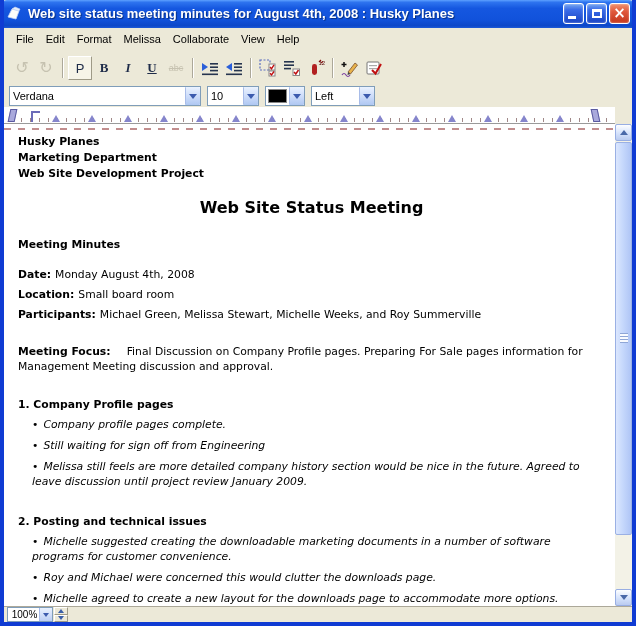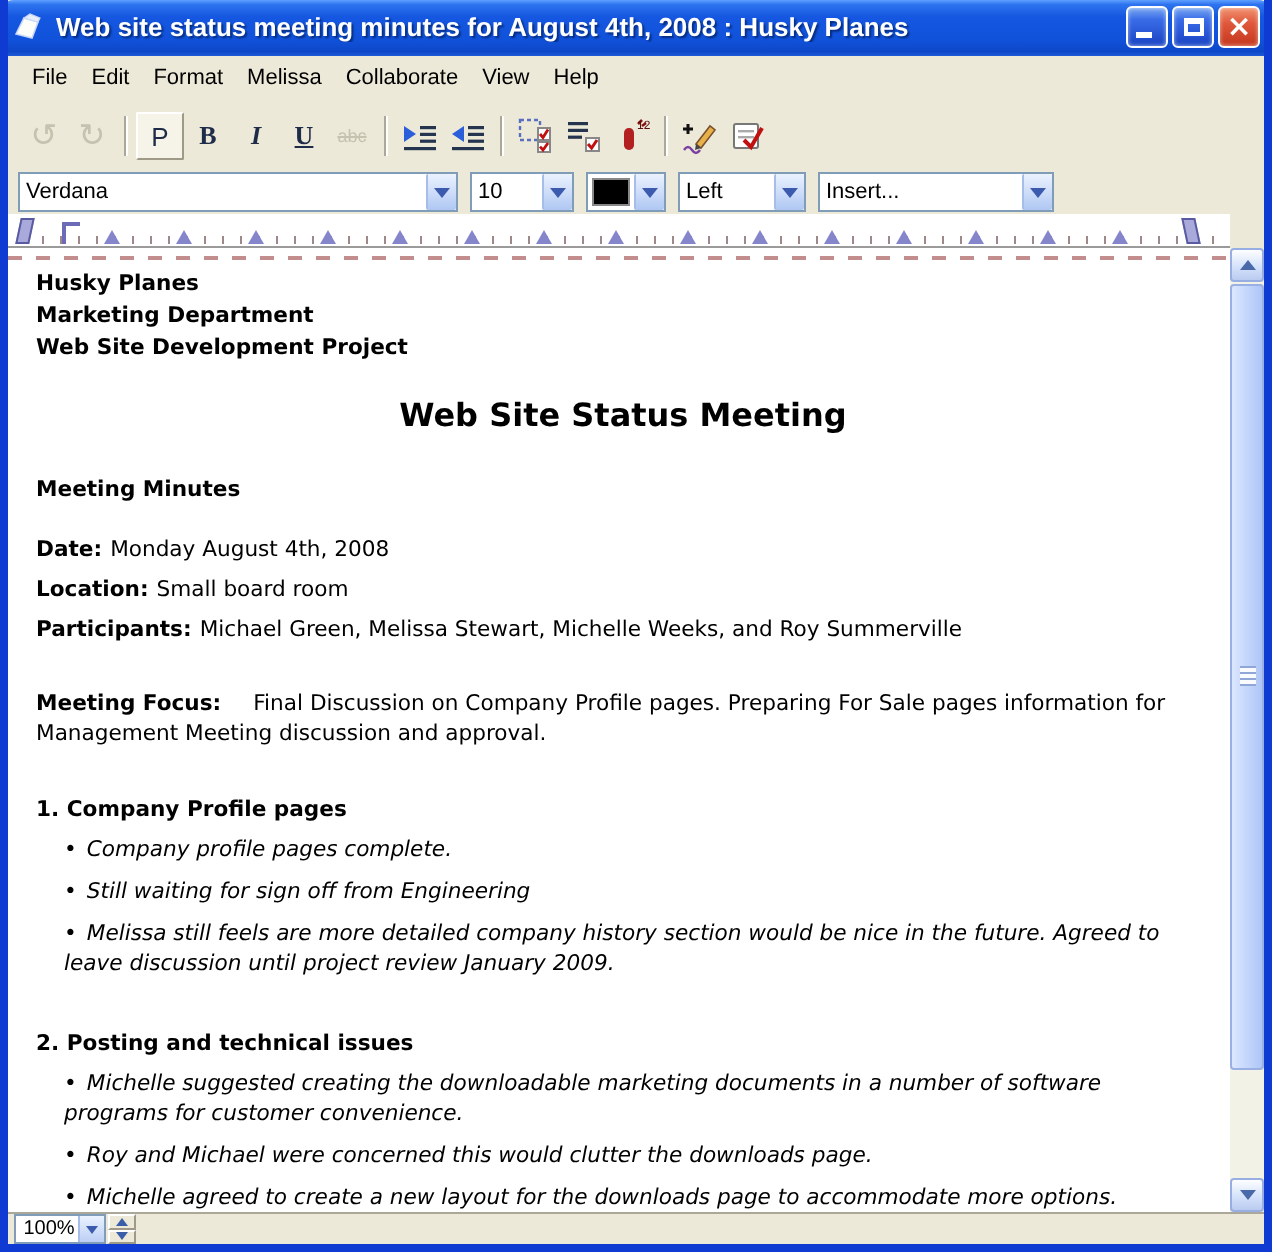--- a/index.html
+++ b/index.html
@@ -62,21 +62,21 @@
     height:20px;background:#fff;border:1px solid #7F9DB9;display:flex;align-items:center;
     font-size:11px;position:relative;
   }
   .combo .val{flex:1;padding:0 3px;white-space:nowrap;overflow:hidden;}
   .combo .arrow-btn{
     width:15px;height:18px;flex:0 0 auto;display:flex;align-items:center;justify-content:center;
     background:linear-gradient(180deg,#EAF2FE 0%,#CBDBF9 55%,#AFC7F2 100%);
     border-left:1px solid #A8BCE8;border-radius:1px;
   }
   .chev-down{width:0;height:0;border-left:4px solid transparent;border-right:4px solid transparent;border-top:5px solid #3C5BAE;}
-  .combo-font{width:220px;justify-content:flex-end;}
+  .combo-font{width:192px;justify-content:flex-end;}
   .combo-size{width:52px;}
   .combo-color{width:40px;}
   .combo-align{width:64px;}
   .combo-insert{width:118px;}
   .color-swatch{flex:1;height:14px;margin:0 2px;border:1px solid #888;}
 
   
   .ruler{
     height:17px;background:#fff;position:relative;border-bottom:1px solid #9a9a9a;
     margin:0 17px 0 0;
@@ -307,26 +307,20 @@
         </span>
     </div>
     <div class="combo combo-color">
       <span class="color-swatch" style="background:#000;"></span>
       <span class="arrow-btn">
           <span class="chev-down"></span>
         </span>
     </div>
     <div class="combo combo-align">
       <span class="val">Left</span>
-      <span class="arrow-btn">
-          <span class="chev-down"></span>
-        </span>
-    </div>
-    <div class="combo combo-insert">
-      <span class="val">Insert...</span>
       <span class="arrow-btn">
           <span class="chev-down"></span>
         </span>
     </div>
   </div>
 
   <div class="ruler">
     <div class="ruler-ticks"></div>
     <div class="margin-flag-left"></div>
     <div class="indent-marker"></div>

